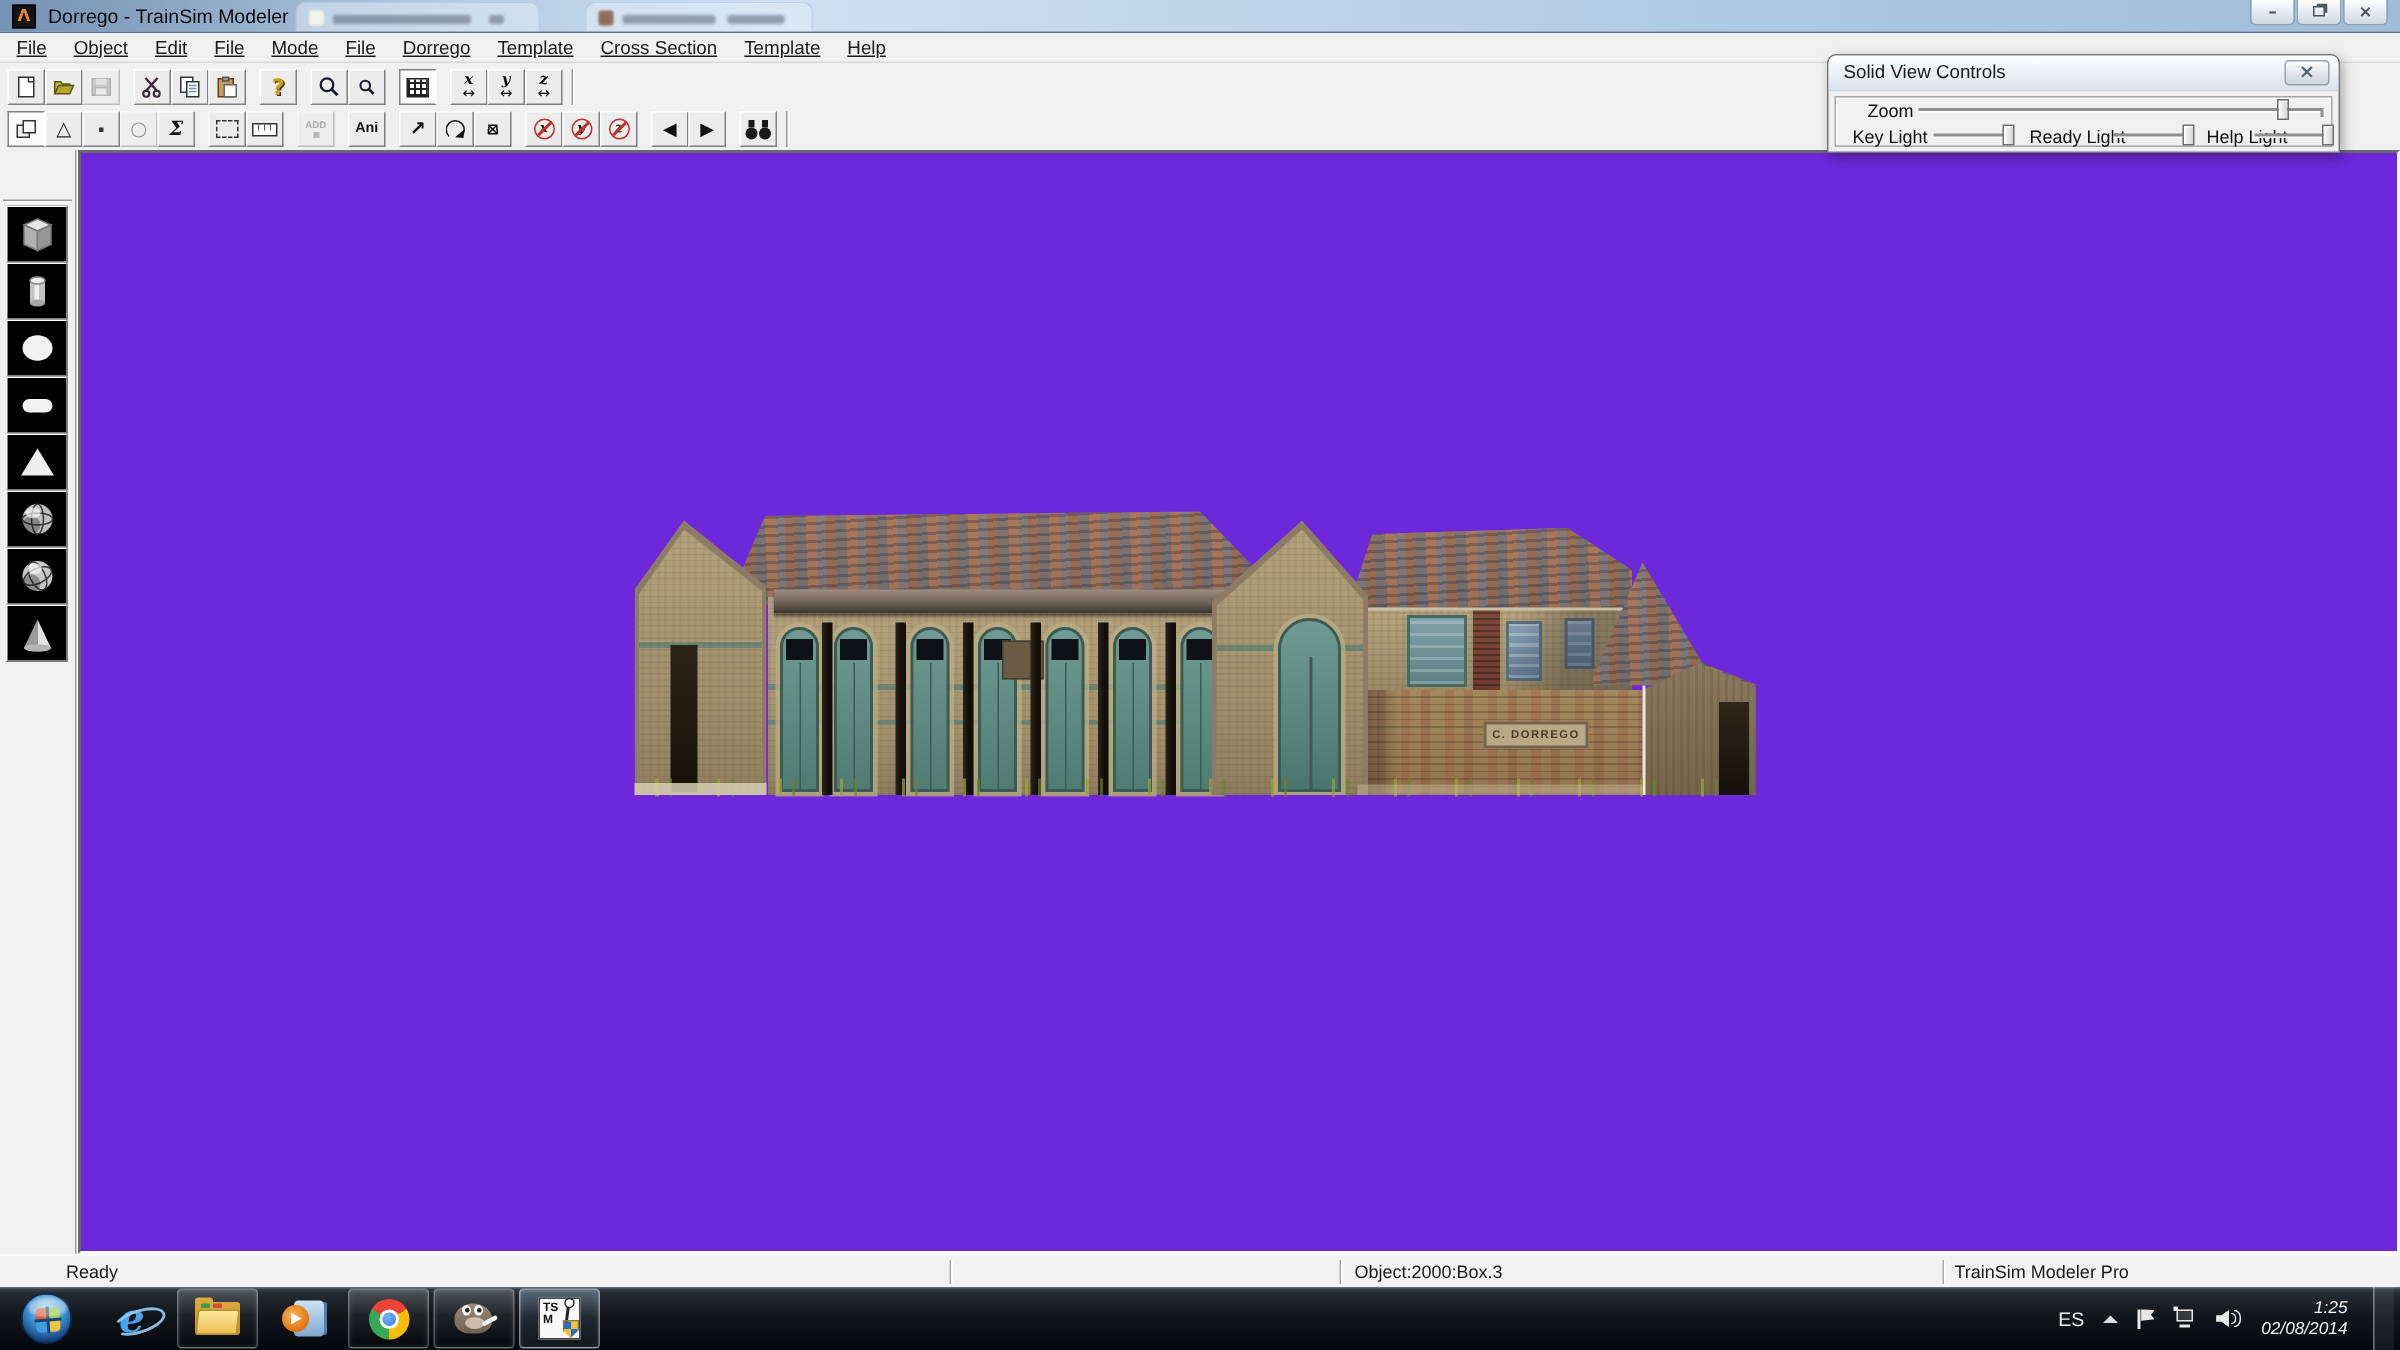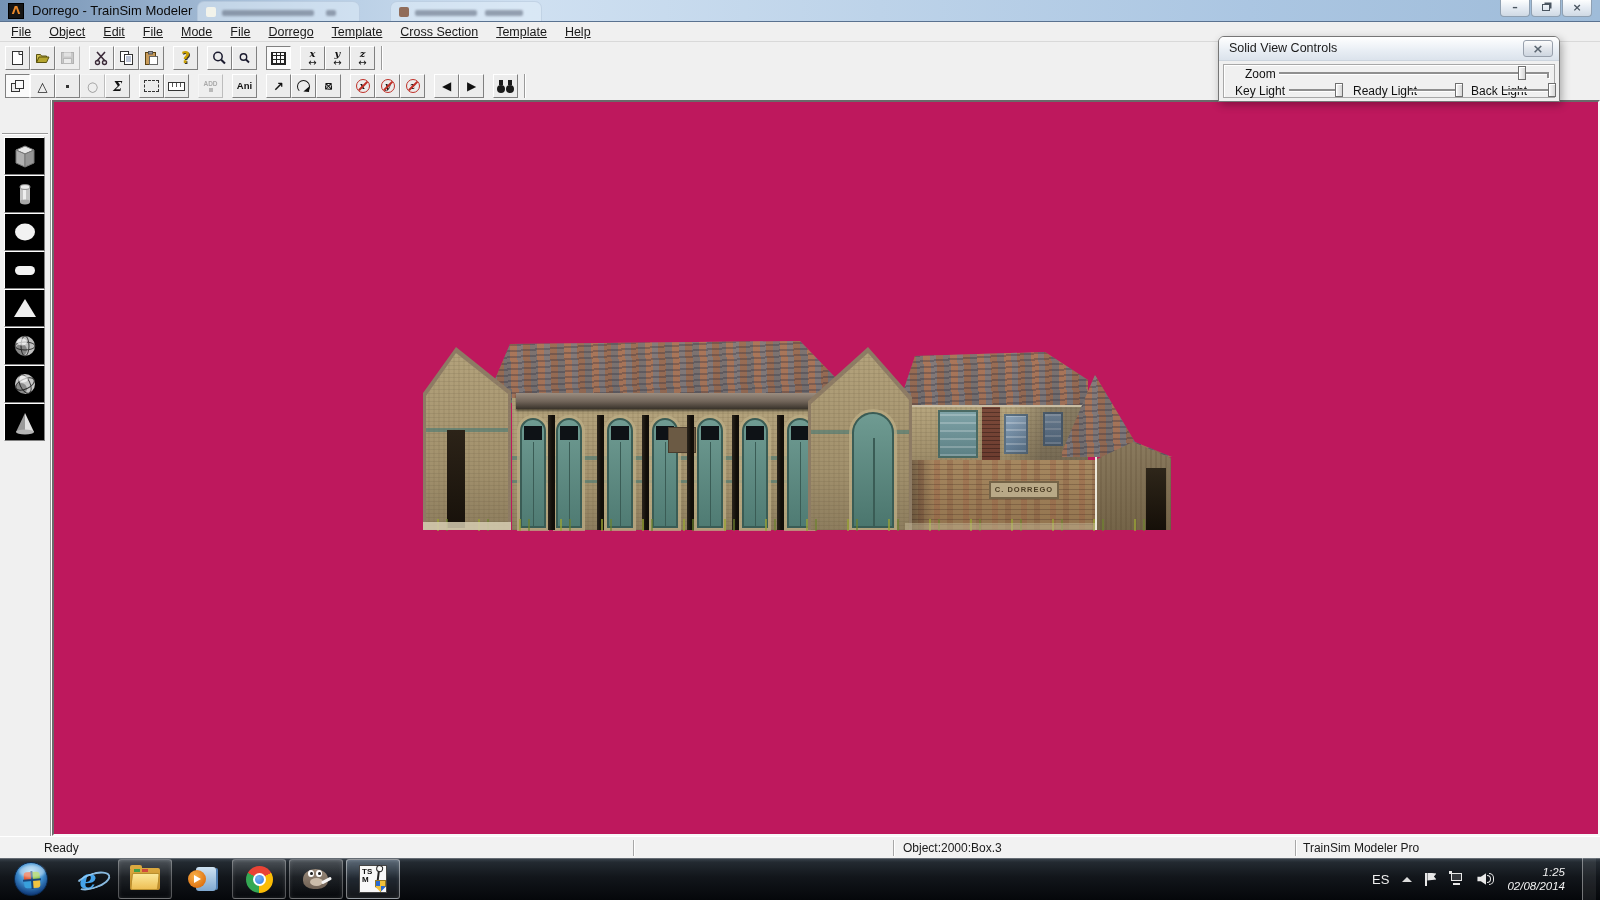--- a/index.html
+++ b/index.html
@@ -68,21 +68,21 @@
 
   
   .sidebar{position:absolute;left:0;top:100px;width:52px;height:736px;background:#f0f0f0;
     box-shadow:inset -1px 0 0 #fff, inset -2px 0 0 #9a9a9a;}
   .sidebar .groove{position:absolute;left:2px;right:4px;top:33px;height:2px;border-top:1px solid #9a9a9a;border-bottom:1px solid #fff;}
   .shape-col{position:absolute;left:4px;top:37px;display:flex;flex-direction:column;}
   .sbtn{width:41px;height:38px;background:#000;border:1px solid #808080;border-top-color:#fff;border-left-color:#fff;
     margin-bottom:0;display:flex;align-items:center;justify-content:center;}
 
   
-  .viewport{position:absolute;left:52px;top:100px;width:1548px;height:736px;background:#be185d;
+  .viewport{position:absolute;left:52px;top:100px;width:1548px;height:736px;background:#6d28d9;
     border:2px solid;border-color:#6a6a6a #f8f8f8 #f8f8f8 #6a6a6a;text-align:right;}
 
   
   .model{position:absolute;left:369px;top:233px;width:750px;height:196px;}
   .model div{position:absolute;}
   .tiles{background:
     repeating-linear-gradient(176deg,rgba(30,35,55,.28) 0 2px,transparent 2px 6px),
     repeating-linear-gradient(88deg,rgba(186,116,80,.55) 0 7px,rgba(116,124,142,.5) 7px 13px,rgba(158,98,68,.5) 13px 20px,rgba(96,108,126,.45) 20px 27px),
     linear-gradient(#9c7c66,#7c6a5e);}
   .stucco{background:
@@ -582,21 +582,21 @@
     <div class="track"></div>
     <div class="thumb" style="left: calc(97% - 4px);"></div>
   </div>
 
   <span class="svc-label" style="left:134px;top:47px;">Ready Light</span>
   <div class="svc-slider" style="left:190px;top:46px;width:52px;">
     <div class="track"></div>
     <div class="thumb" style="left: calc(97% - 4px);"></div>
   </div>
 
-  <span class="svc-label" style="left:252px;top:47px;">Back Light</span>
+  <span class="svc-label" style="left:252px;top:47px;">Help Light</span>
   <div class="svc-slider" style="left:284px;top:46px;width:50px;">
     <div class="track"></div>
     <div class="thumb" style="left: calc(97% - 4px);"></div>
   </div>
 </div>
 
 <div class="statusbar">
   <span class="txt" style="left:8px;margin-left:36px;">Ready</span>
   <div class="sb-sep" style="left:633px;"></div>
   <div class="sb-sep" style="left:893px;"></div>

